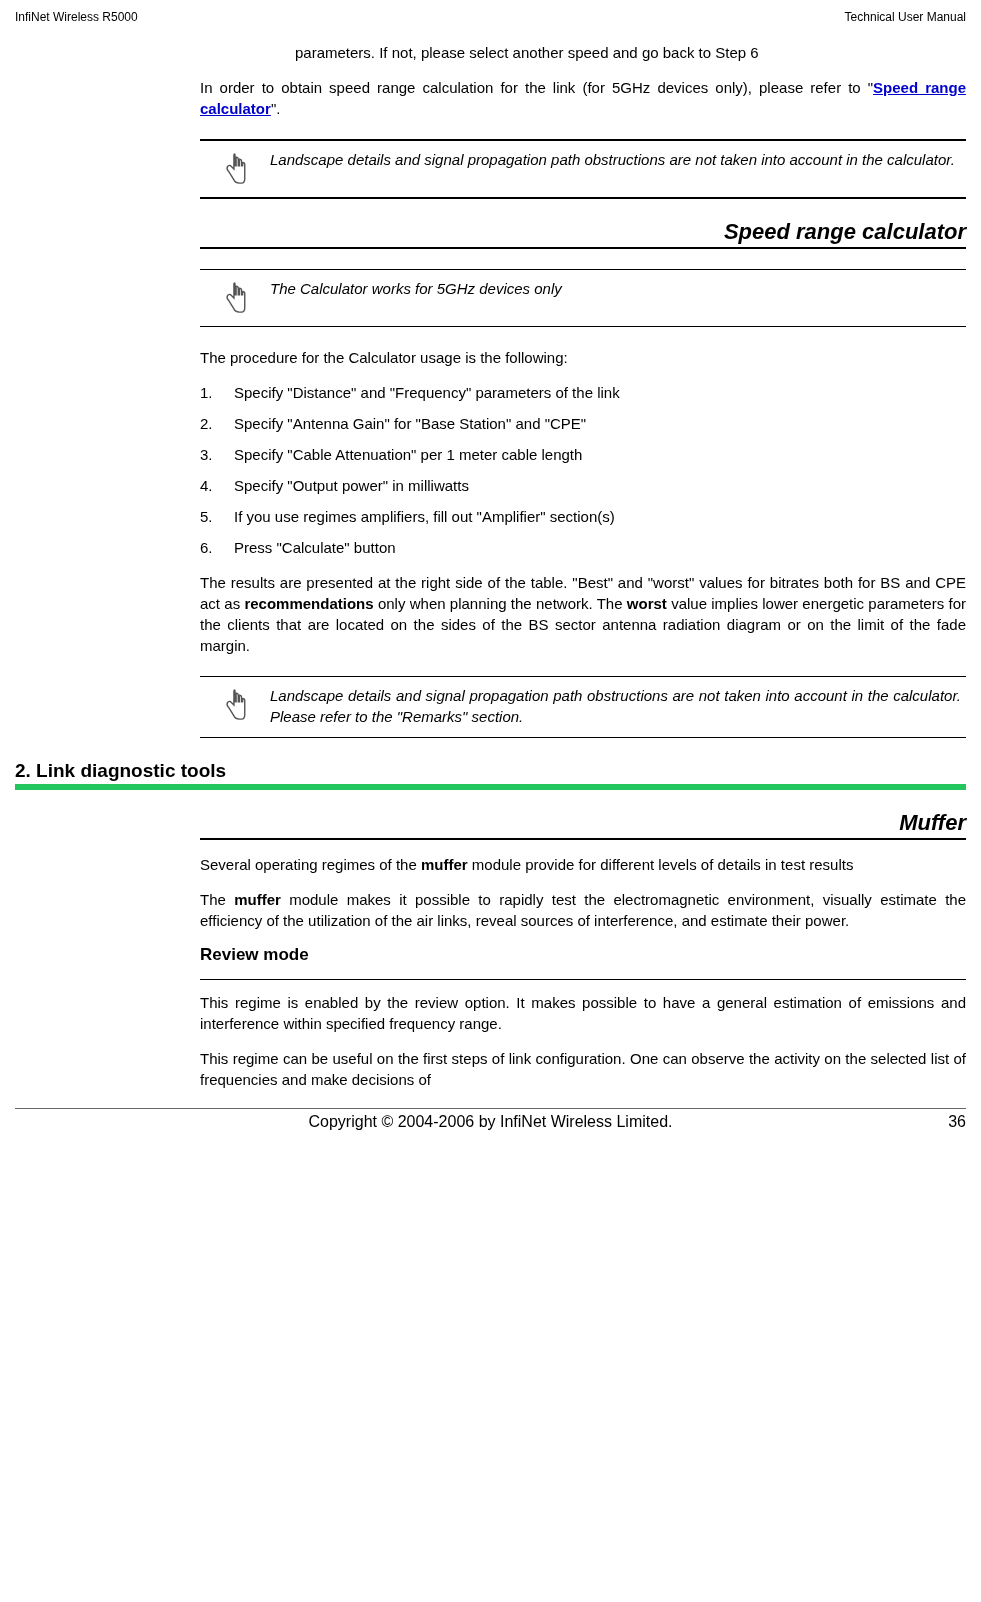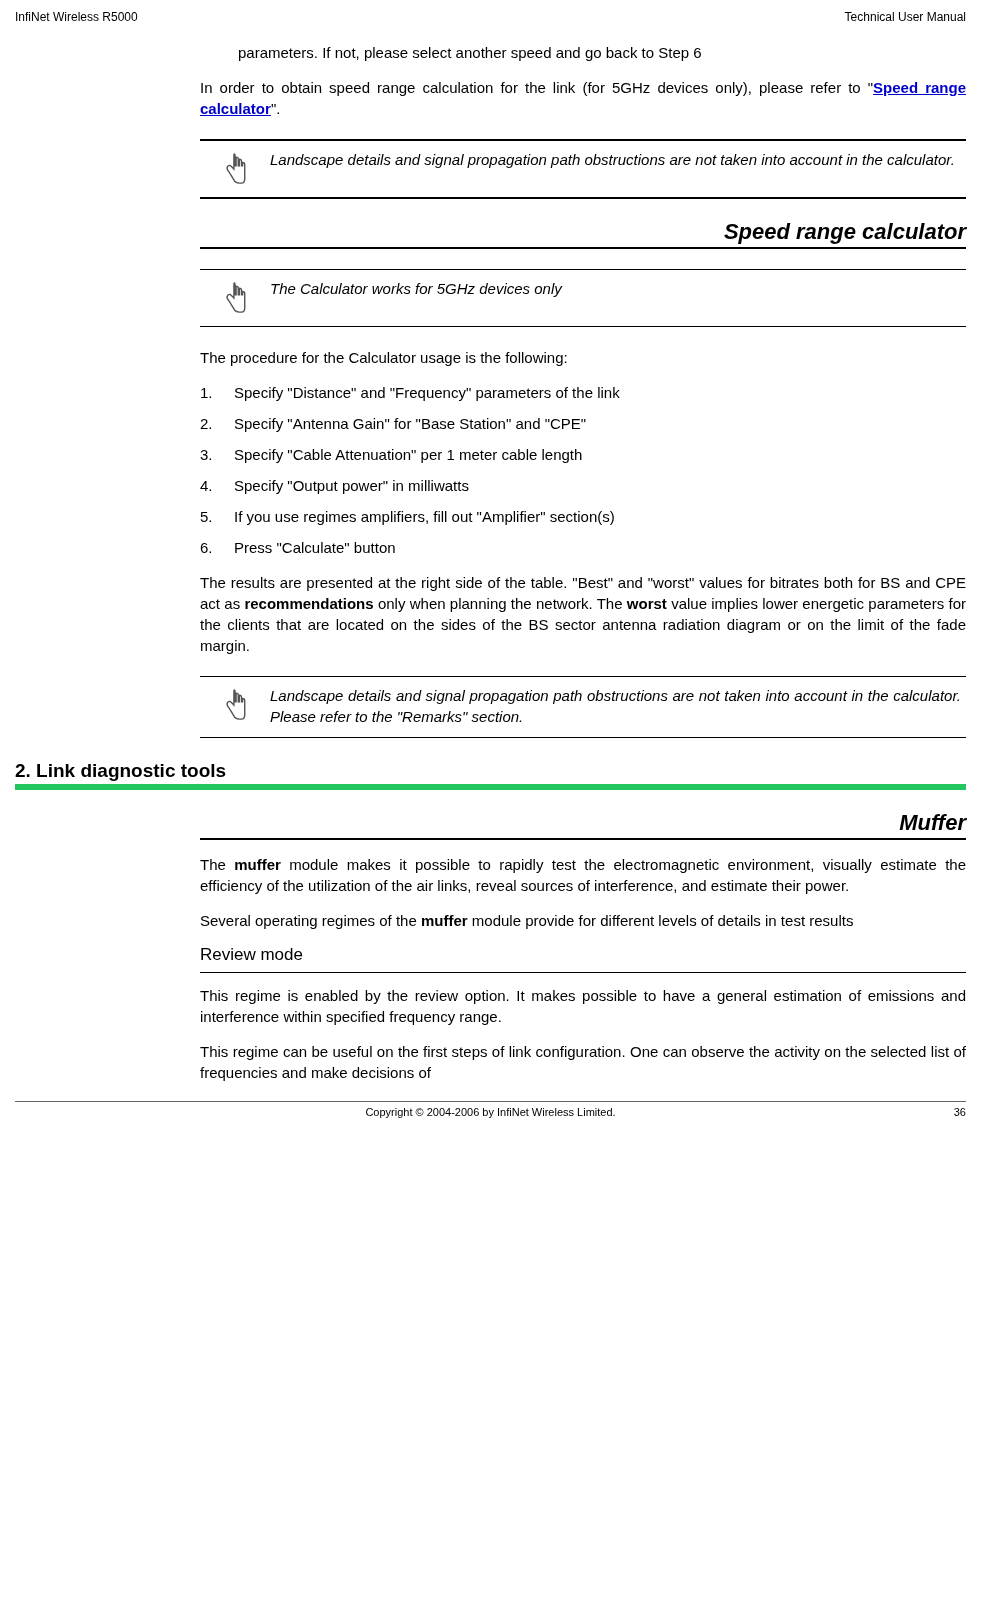--- a/index.html
+++ b/index.html
@@ -18,21 +18,21 @@
     .header {
       display: flex;
       justify-content: space-between;
       font-size: 12px;
       margin-bottom: 18px;
     }
     .content {
       margin-left: 185px;
     }
     .indent-para {
-      margin-left: 38px;
+      margin-left: 95px;
       text-align: justify;
       margin-bottom: 14px;
       line-height: 1.4;
     }
     .body-para {
       text-align: justify;
       margin-bottom: 14px;
       line-height: 1.4;
     }
     .link-blue {
@@ -95,35 +95,35 @@
       border-bottom: 6px solid #22c55e;
       padding-bottom: 2px;
       margin-bottom: 14px;
       margin-top: 22px;
       margin-left: 0;
     }
     .h2-full {
       margin-left: -185px;
     }
     .sub-heading {
-      font-weight: normal;
+      font-weight: bold;
       font-size: 17px;
       border-bottom: 1px solid #000;
-      padding-bottom: 7px;
+      padding-bottom: 14px;
       margin-bottom: 12px;
       margin-top: 8px;
     }
     .footer {
       border-top: 1px solid #666;
       margin-top: 18px;
       padding-top: 4px;
       display: flex;
       justify-content: space-between;
       align-items: center;
-      font-size: 11px;
+      font-size: 16px;
     }
     .footer-center {
       flex: 1;
       text-align: center;
     }
     .footer-page {
       width: 40px;
       text-align: right;
     }
     .footer-left {
@@ -208,25 +208,25 @@
           </svg>
       </div>
       <div class="note-text">Landscape details and signal propagation path obstructions are not taken into account in the calculator. Please refer to the "Remarks" section.</div>
     </div>
 
     <h2 class="h2-section h2-full">2. Link diagnostic tools</h2>
 
     <h2 class="section-heading">Muffer</h2>
 
     <p class="body-para">
+      <span>Several operating regimes of the </span><b>muffer</b><span> module provide for different levels of details in test results</span>
+    </p>
+
+    <p class="body-para">
       <span>The </span><b>muffer</b><span> module makes it possible to rapidly test the electromagnetic environment, visually estimate the efficiency of the utilization of the air links, reveal sources of interference, and estimate their power.</span>
-    </p>
-
-    <p class="body-para">
-      <span>Several operating regimes of the </span><b>muffer</b><span> module provide for different levels of details in test results</span>
     </p>
 
     <h3 class="sub-heading">Review mode</h3>
 
     <p class="body-para">This regime is enabled by the review option. It makes possible to have a general estimation of emissions and interference within specified frequency range.</p>
 
 
     <p class="body-para" style="margin-bottom:0">This regime can be useful on the first steps of link configuration. One can observe the activity on the selected list of frequencies and make decisions of</p>
   </div>
 

